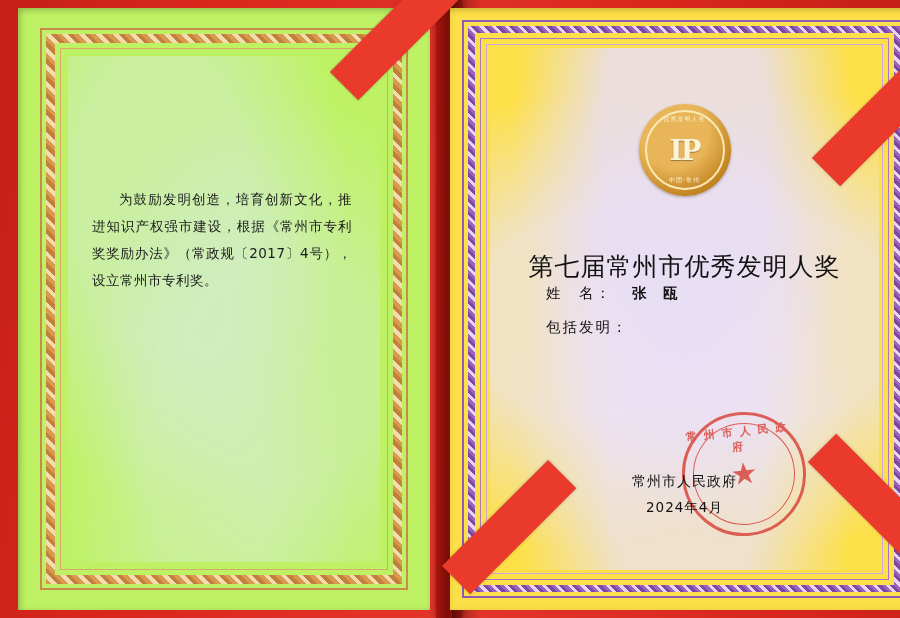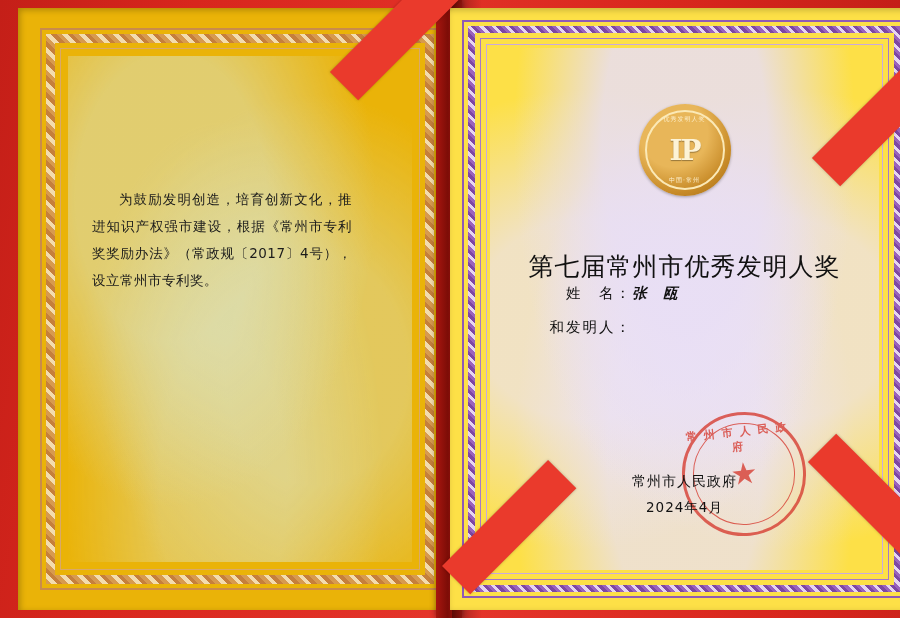--- a/index.html
+++ b/index.html
@@ -21,22 +21,22 @@
     position:absolute;left:452px;top:0;width:448px;height:618px;
     background:linear-gradient(260deg,#c41f18 0%,#d8261d 40%,#e5352b 100%);
   }
   .spine{
     position:absolute;left:436px;top:0;width:26px;height:618px;
     background:linear-gradient(90deg,#a8160f 0%,#7d0d07 45%,#b51a12 100%);
     box-shadow:0 0 6px rgba(0,0,0,.45);
   }
   
   .page-left{
-    position:absolute;left:18px;top:8px;width:444px;height:602px;
-    background:#eab308;
+    position:absolute;left:18px;top:8px;width:412px;height:602px;
+    background:#bef264;
     box-shadow:2px 2px 6px rgba(0,0,0,.25) inset;
   }
   .page-left .frame-outer{
     position:absolute;left:22px;top:20px;right:22px;bottom:20px;
     border:2px solid #c98b4b;
   }
   .page-left .frame-band{
     position:absolute;left:28px;top:26px;right:28px;bottom:26px;
     border:9px solid transparent;
     border-image:repeating-linear-gradient(45deg,#d79a4f 0 4px,#f3dcae 4px 8px,#c57f3c 8px 12px) 9;
@@ -119,22 +119,22 @@
   .cert-title{
     position:absolute;left:0;right:0;top:212px;text-align:center;
     font-family:"DejaVu Serif", serif;font-weight:normal;
     font-size:25px;color:#111;letter-spacing:1px;margin-top:30px;
   }
   .fields{
     position:absolute;left:96px;top:268px;width:300px;
     font-size:14.5px;color:#111;line-height:34px;
   }
   .fields .row{display:flex;align-items:baseline;}
-  .fields .lbl{width:86px;flex:none;letter-spacing:2px;text-align:right;}
-  .fields .val{font-weight:bold;letter-spacing:1px;font-style:italic;}
+  .fields .lbl{width:86px;flex:none;letter-spacing:2px;}
+  .fields .val{font-weight:bold;letter-spacing:1px;}
   
   .seal{
     position:absolute;left:232px;top:404px;width:118px;height:118px;
     border-radius:50%;border:3px solid #d63a2f;
     opacity:.78;transform:rotate(-6deg);
     display:flex;align-items:center;justify-content:center;
   }
   .seal .inner{
     position:absolute;left:8px;top:8px;right:8px;bottom:8px;
     border:1px solid #d63a2f;border-radius:50%;
@@ -199,21 +199,21 @@
     </div>
 
     <div class="cert-title">第七届常州市优秀发明人奖</div>
 
     <div class="fields">
       <div class="row">
         <span class="lbl">姓　名：</span>
         <span class="val">张　瓯</span>
       </div>
       <div class="row">
-        <span class="lbl">和发明人：</span>
+        <span class="lbl">包括发明：</span>
       </div>
     </div>
 
     <div class="seal">
       <div class="inner"></div>
       <div class="arc">常州市人民政府</div>
       <div class="star">★</div>
     </div>
 
     <div class="issuer">

